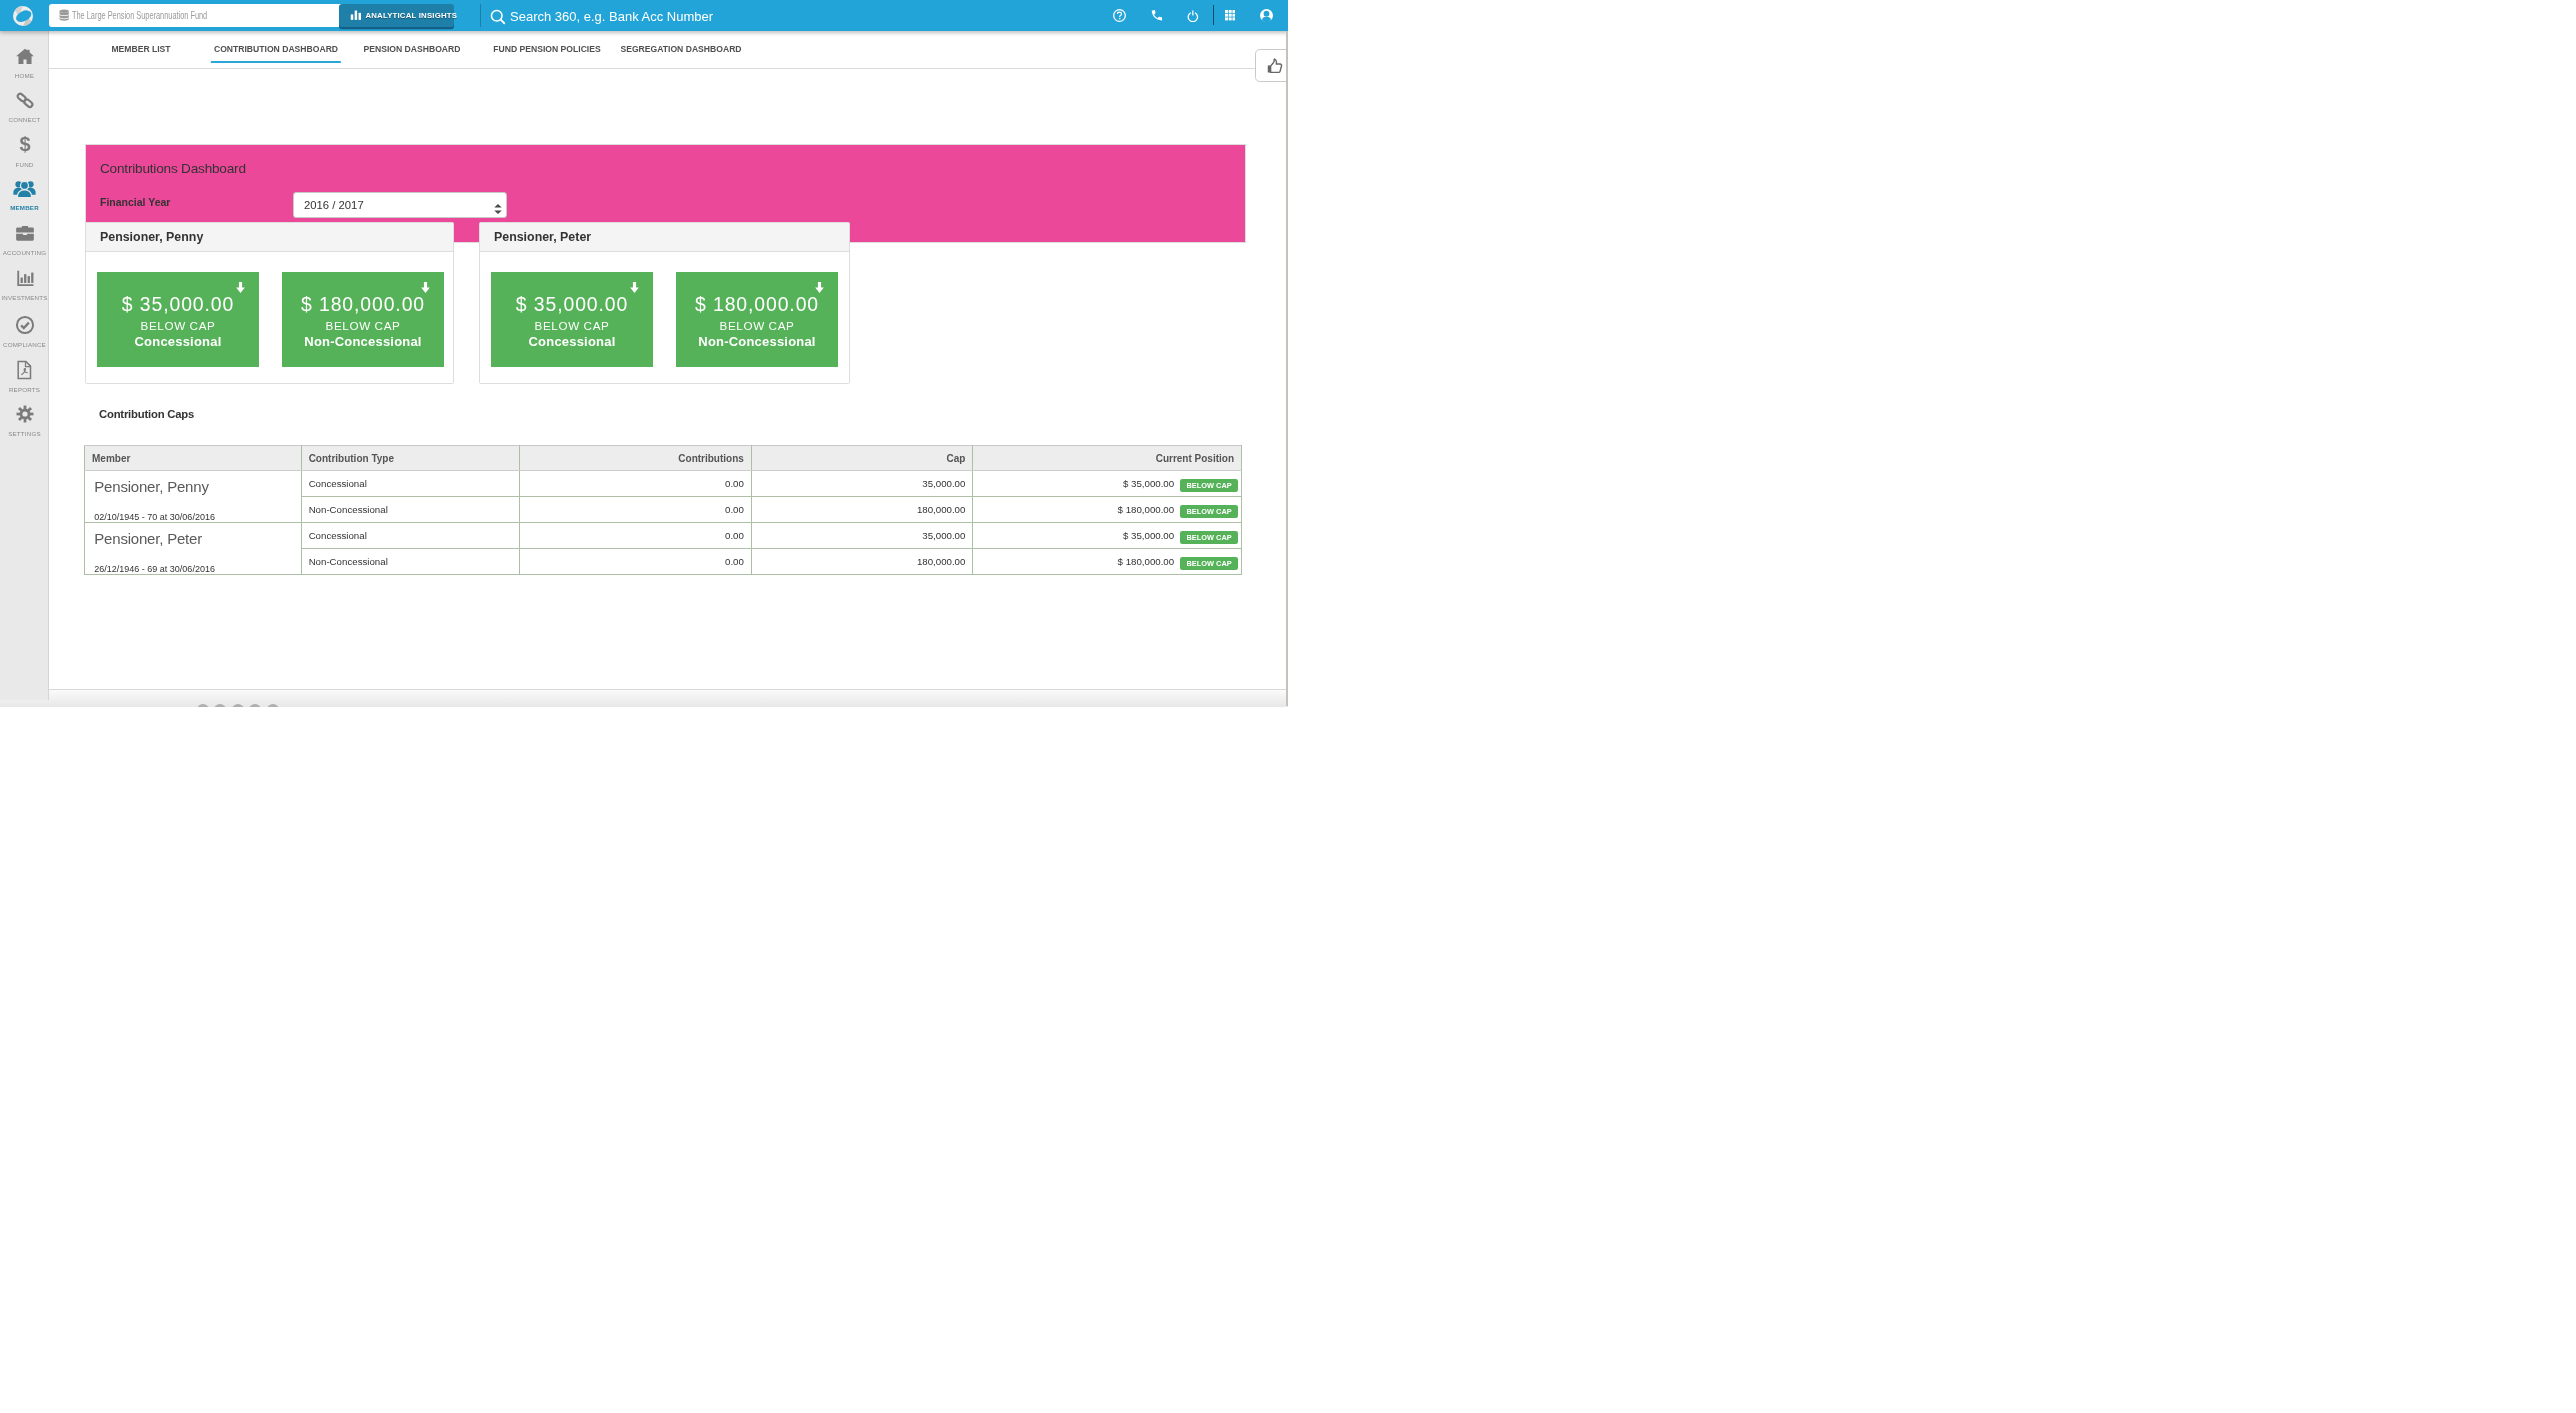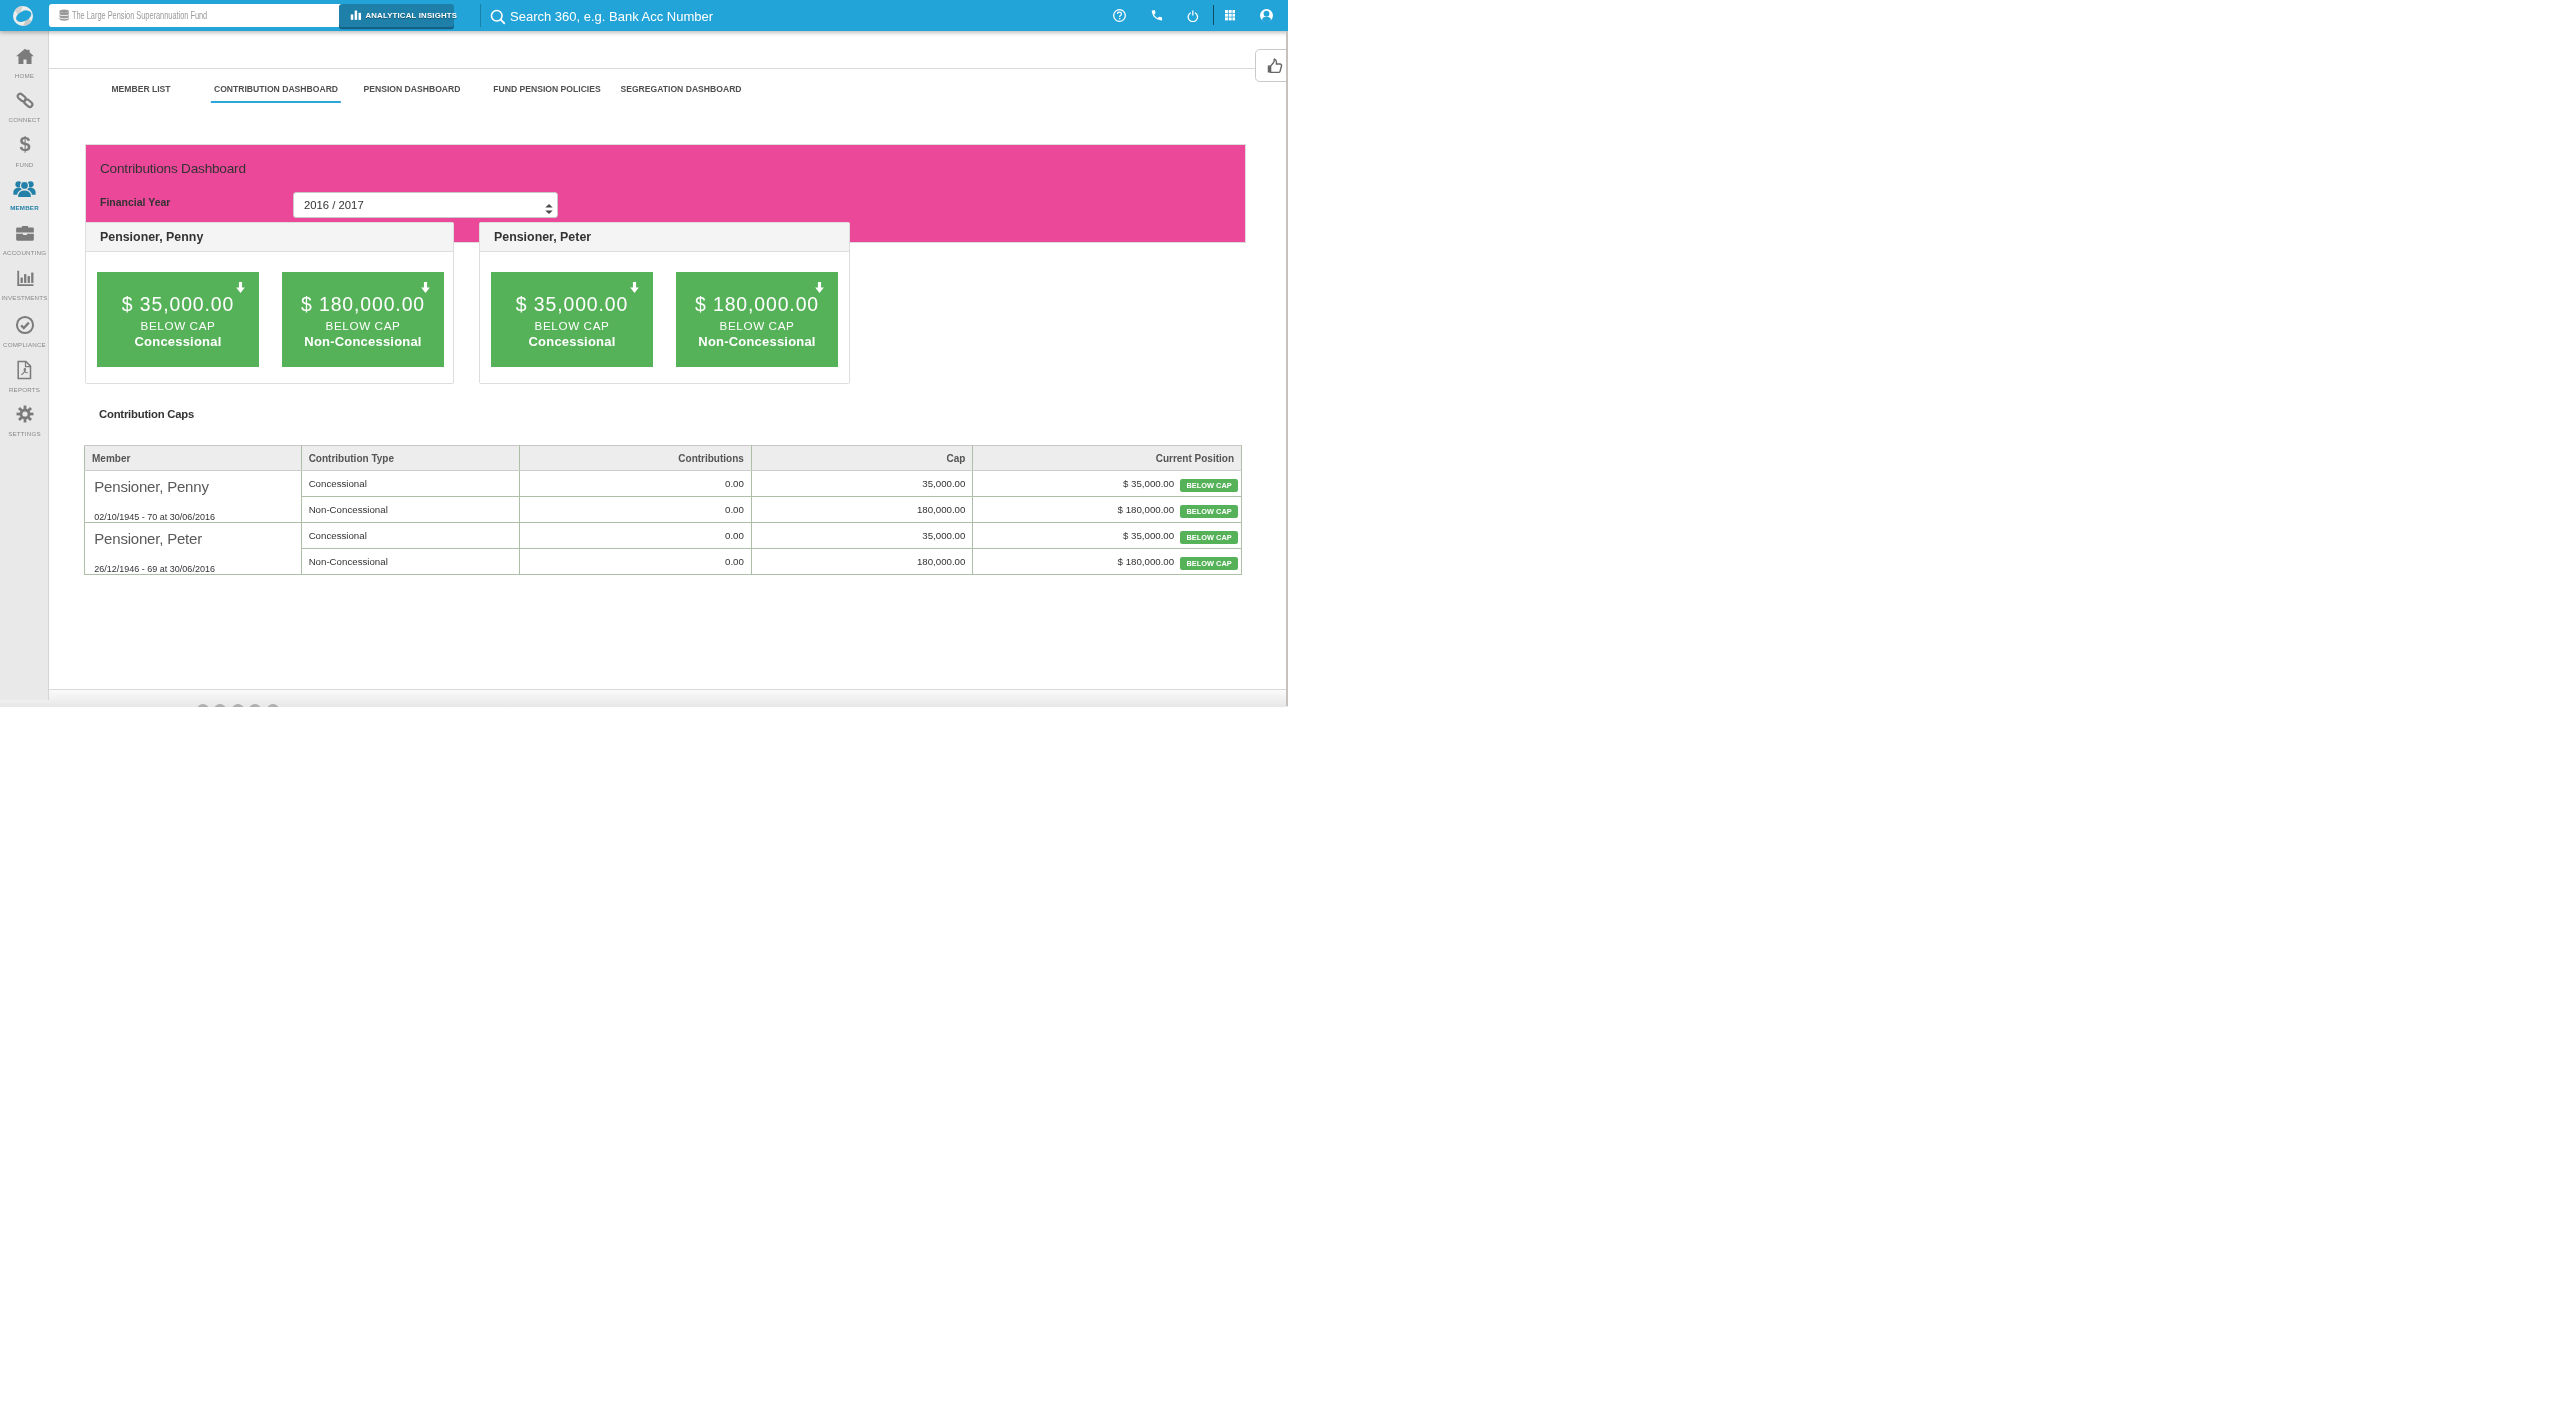--- a/index.html
+++ b/index.html
@@ -29,32 +29,32 @@
 #sb{position:absolute;left:0;top:31px;width:49px;height:668px;background:#E9E9E9;
 border-right:0.8px solid #D5D5D5;z-index:20;}
 .sbi{position:absolute;left:0;width:49px;text-align:center;color:#7B7B7B;}
 .sbi .lbl{display:block;font-size:6.2px;color:#8A8A8A;margin-top:3.1px;letter-spacing:0.2px;}
 .sbi.active{color:#2380A8;}
 .sbi.active .lbl{color:#2380A8;font-weight:bold;}
 
 #tabs{position:absolute;left:49px;top:31px;right:0;height:38px;background:#fff;
 border-bottom:0.8px solid #DBDBDB;z-index:10;}
 .tab{position:absolute;top:0;height:37px;line-height:37px;transform:translateX(-50%);
-font-size:8.6px;font-weight:bold;color:#4F4F4F;letter-spacing:0px;white-space:nowrap;margin-top:40px;}
+font-size:8.6px;font-weight:bold;color:#4F4F4F;letter-spacing:0px;white-space:nowrap;}
 .tab.active{border-bottom:2.7px solid #2BA6DB;padding:0 3.1px;height:32px;}
 
 #thumbs{position:absolute;left:1255px;top:49px;width:43px;height:33px;background:#fff;
 border:1.6px solid #C9C9C9;border-radius:4.7px;z-index:25;}
 #thumbs svg{position:absolute;left:10px;top:7.8px;}
 
 .card{position:absolute;background:#ec4899;border:0.8px solid #DDD;border-radius:0;margin-top:38px;}
 #card1{left:85px;top:106px;width:1161px;height:99px;}
 #card1 h1{font-size:13.6px;font-weight:normal;color:#333;position:absolute;left:14px;top:16.3px;letter-spacing:-0.2px;}
 #fy-lbl{position:absolute;left:14px;top:51px;font-size:10.5px;font-weight:bold;color:#333;}
-#fy-sel{position:absolute;left:207px;top:47px;width:265px;height:26px;border:0.8px solid #C9C9C9;
+#fy-sel{position:absolute;left:207px;top:47px;width:214px;height:26px;border:0.8px solid #C9C9C9;
 border-radius:3.1px;background:#fff;}
 #fy-sel .stxt{position:absolute;left:10px;top:6.2px;font-size:11.3px;color:#333;}
 #fy-sel .ar{position:absolute;right:3.1px;top:10.5px;}
 .panel{position:absolute;top:222px;width:369px;height:162px;background:#fff;border:0.8px solid #DDD;border-radius:1.6px;}
 #panel1{left:85px;}
 #panel2{left:479px;width:371px;}
 .phead{height:29px;background:#F4F4F4;border-bottom:0.8px solid #DDD;
 font-size:12.4px;font-weight:bold;color:#333;line-height:28px;padding-left:14px;border-radius:1.6px 1.6px 0 0;}
 .tile{position:absolute;top:49px;width:162px;height:95px;background:#56B259;color:#fff;text-align:center;}
 .tile .tval{margin-top:22px;font-size:19.4px;line-height:20px;letter-spacing:0.9px;}

